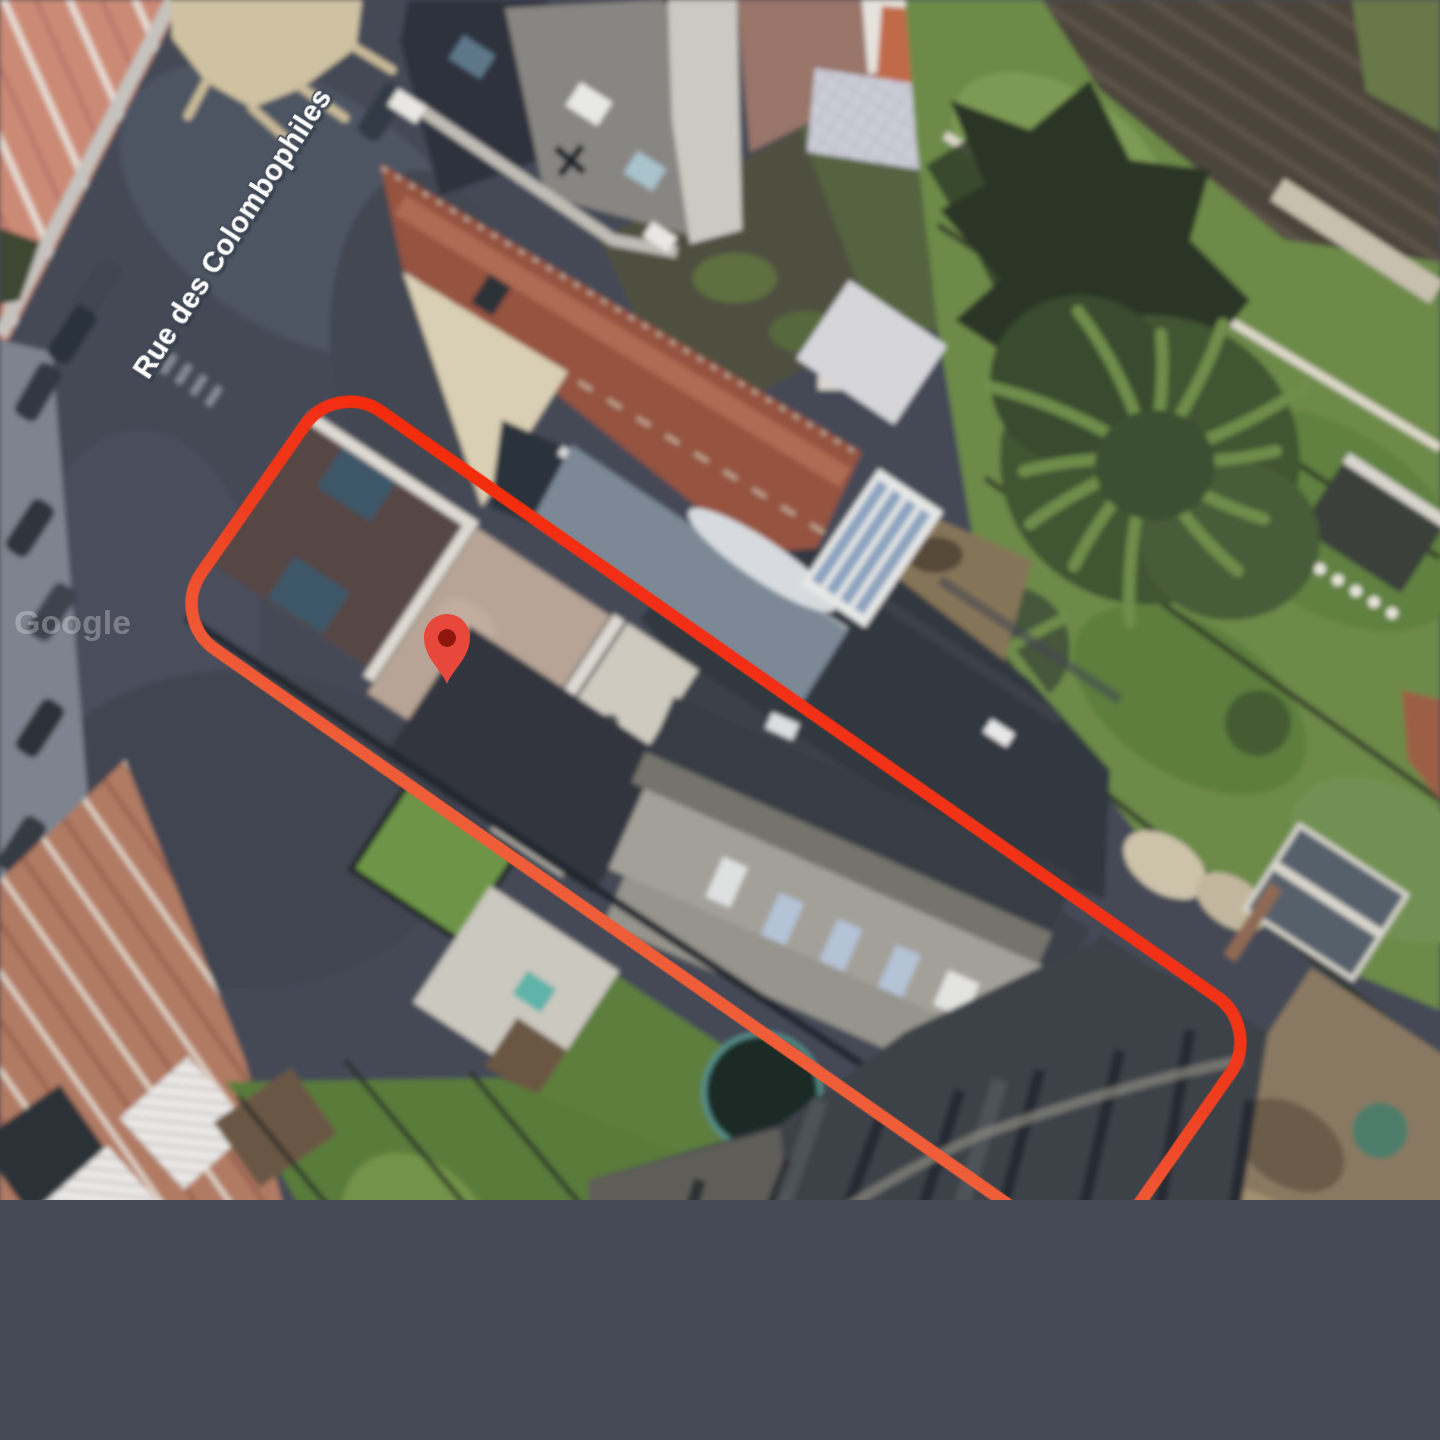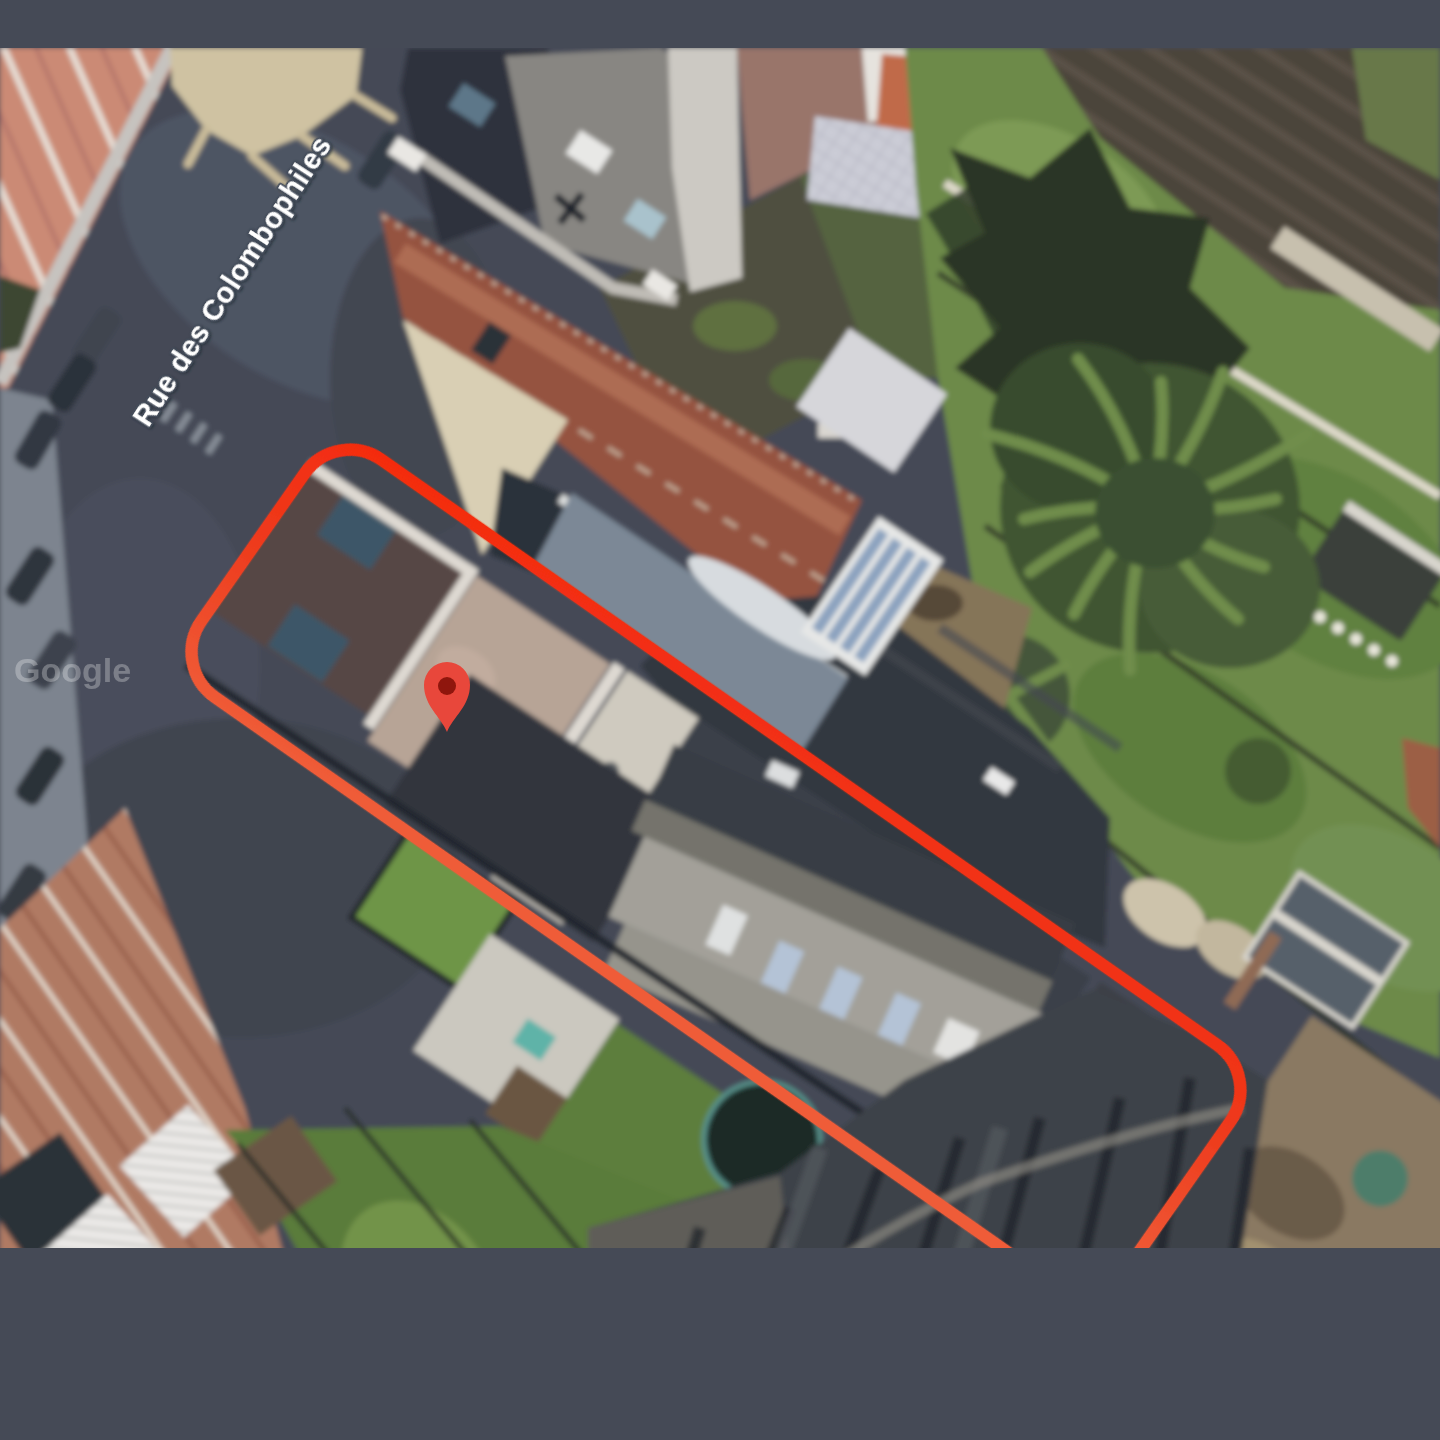--- a/index.html
+++ b/index.html
@@ -1,14 +1,14 @@
 <!DOCTYPE html>
 <html><head><meta charset="utf-8"><style>
 html,body{margin:0;padding:0;background:#454a56;}
-#wrap{width:1440px;height:1200px;overflow:hidden;position:relative;margin-top:48px;}
+#wrap{width:1440px;height:1200px;overflow:hidden;position:relative;}
 </style></head><body>
 <div id="wrap">
 <svg width="1440" height="1440" viewBox="0 0 1440 1440">
 
 <defs>
 <filter id="soft" x="-5%" y="-5%" width="110%" height="110%">
           <feGaussianBlur stdDeviation="2.4"></feGaussianBlur>
         </filter>
 <filter id="soft2" x="-20%" y="-20%" width="140%" height="140%">
           <feGaussianBlur stdDeviation="0.5"></feGaussianBlur>

